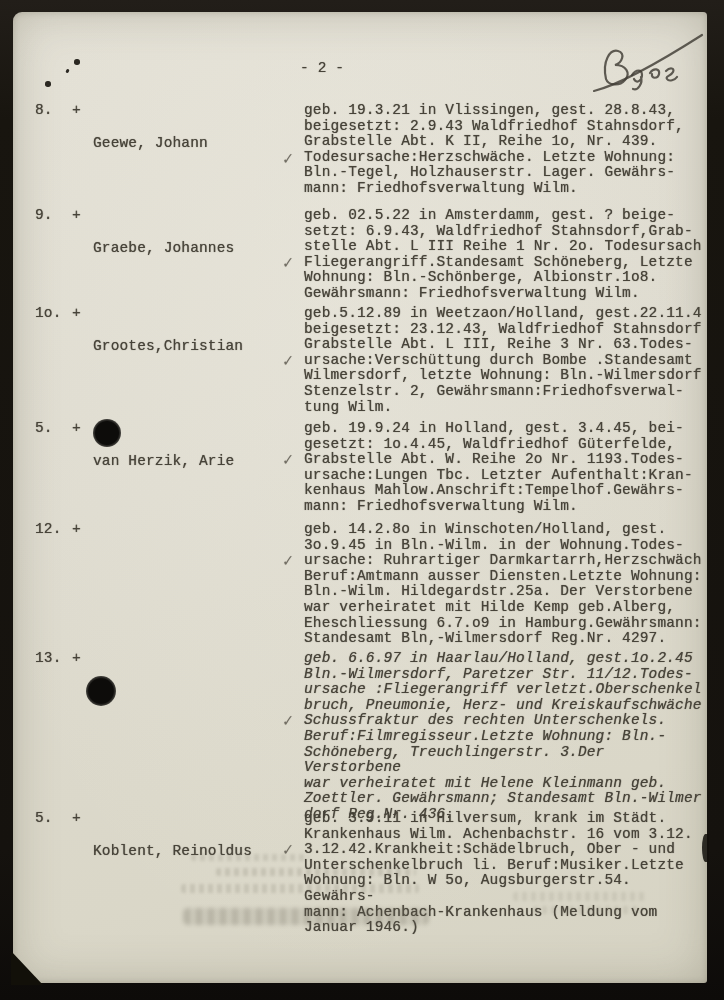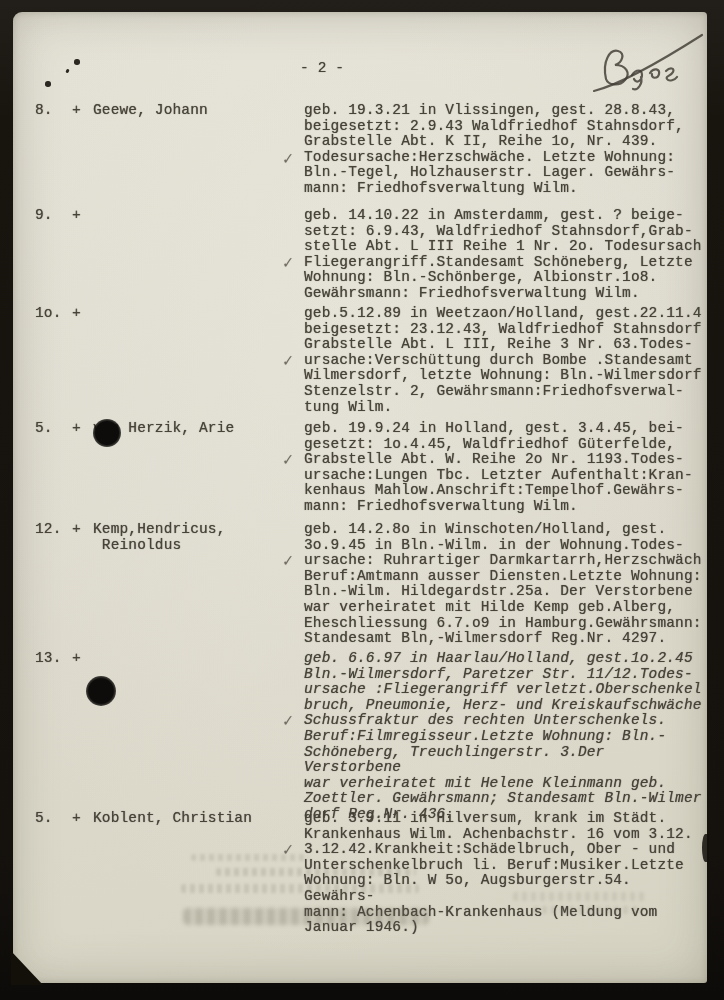--- a/index.html
+++ b/index.html
@@ -17,21 +17,21 @@
     box-shadow:inset 0 0 46px rgba(95,88,70,.28), inset 0 0 6px rgba(80,74,60,.25);
   }
   .tw{
     position:absolute;
     font-size:14.4px;line-height:15.6px;letter-spacing:.2px;
     color:#474339;white-space:pre-wrap;
     text-shadow:0 0 1px rgba(71,67,57,.65), .4px .4px 0 rgba(71,67,57,.25);
   }
   .entry-num{left:22px;width:40px;}
   .entry-plus{left:59px;width:16px;}
-  .entry-name{left:80px;width:200px;}
+  .entry-name{left:80px;width:200px;margin-top:33px;}
   .entry-details{left:291px;width:402px;}
   .check{
     position:absolute;left:270px;width:16px;height:18px;
     font-size:16px;color:#5e5a50;opacity:.85;
     transform:rotate(-10deg) skewX(-12deg);
     text-shadow:0 0 1px rgba(94,90,80,.5);
   }
   .hole{
     position:absolute;border-radius:50%;
     background:radial-gradient(circle,#0d0c0a 58%,rgba(13,12,10,.65) 74%,rgba(13,12,10,0) 82%);
@@ -84,30 +84,32 @@
   <div class="tw entry-details" style="top:91px;">geb. 19.3.21 in Vlissingen, gest. 28.8.43,
 beigesetzt: 2.9.43 Waldfriedhof Stahnsdorf,
 Grabstelle Abt. K II, Reihe 1o, Nr. 439.
 Todesursache:Herzschwäche. Letzte Wohnung:
 Bln.-Tegel, Holzhauserstr. Lager. Gewährs-
 mann: Friedhofsverwaltung Wilm.</div>
   <div class="check" style="top:136px;">✓</div>
 
   <div class="tw entry-num" style="top:196px;">9.</div>
   <div class="tw entry-plus" style="top:196px;">+</div>
-  <div class="tw entry-details" style="top:196px;">geb. 14.10.22 in Amsterdamm, gest. ? beige-
+  <div class="tw entry-name" style="top:196px;">Graebe, Johannes</div>
+  <div class="tw entry-details" style="top:196px;">geb. 02.5.22 in Amsterdamm, gest. ? beige-
 setzt: 6.9.43, Waldfriedhof Stahnsdorf,Grab-
 stelle Abt. L III Reihe 1 Nr. 2o. Todesursach
 Fliegerangriff.Standesamt Schöneberg, Letzte
 Wohnung: Bln.-Schönberge, Albionstr.1o8.
 Gewährsmann: Friedhofsverwaltung Wilm.</div>
   <div class="check" style="top:240px;">✓</div>
 
   <div class="tw entry-num" style="top:294px;">1o.</div>
   <div class="tw entry-plus" style="top:294px;">+</div>
+  <div class="tw entry-name" style="top:294px;">Grootes,Christian</div>
   <div class="tw entry-details" style="top:294px;">geb.5.12.89 in Weetzaon/Holland, gest.22.11.4
 beigesetzt: 23.12.43, Waldfriedhof Stahnsdorf
 Grabstelle Abt. L III, Reihe 3 Nr. 63.Todes-
 ursache:Verschüttung durch Bombe .Standesamt
 Wilmersdorf, letzte Wohnung: Bln.-Wilmersdorf
 Stenzelstr. 2, Gewährsmann:Friedhofsverwal-
 tung Wilm.</div>
   <div class="check" style="top:338px;">✓</div>
 
   <div class="tw entry-num" style="top:409px;">5.</div>
@@ -116,22 +118,20 @@
   <div class="tw entry-details" style="top:409px;">geb. 19.9.24 in Holland, gest. 3.4.45, bei-
 gesetzt: 1o.4.45, Waldfriedhof Güterfelde,
 Grabstelle Abt. W. Reihe 2o Nr. 1193.Todes-
 ursache:Lungen Tbc. Letzter Aufenthalt:Kran-
 kenhaus Mahlow.Anschrift:Tempelhof.Gewährs-
 mann: Friedhofsverwaltung Wilm.</div>
   <div class="check" style="top:437px;">✓</div>
 
   <div class="tw entry-num" style="top:510px;">12.</div>
   <div class="tw entry-plus" style="top:510px;">+</div>
-  <div class="tw entry-name" style="top:510px;">Kemp,Hendricus,
- Reinoldus</div>
   <div class="tw entry-details" style="top:510px;">geb. 14.2.8o in Winschoten/Holland, gest.
 3o.9.45 in Bln.-Wilm. in der Wohnung.Todes-
 ursache: Ruhrartiger Darmkartarrh,Herzschwäch
 Beruf:Amtmann ausser Diensten.Letzte Wohnung:
 Bln.-Wilm. Hildegardstr.25a. Der Verstorbene
 war verheiratet mit Hilde Kemp geb.Alberg,
 Eheschliessung 6.7.o9 in Hamburg.Gewährsmann:
 Standesamt Bln,-Wilmersdorf Reg.Nr. 4297.</div>
   <div class="check" style="top:538px;">✓</div>
 
@@ -144,21 +144,21 @@
 Schussfraktur des rechten Unterschenkels.
 Beruf:Filmregisseur.Letzte Wohnung: Bln.-
 Schöneberg, Treuchlingerstr. 3.Der Verstorbene
 war verheiratet mit Helene Kleinmann geb.
 Zoettler. Gewährsmann; Standesamt Bln.-Wilmer
 dorf Reg.Nr. 436.</div>
   <div class="check" style="top:698px;">✓</div>
 
   <div class="tw entry-num" style="top:799px;">5.</div>
   <div class="tw entry-plus" style="top:799px;">+</div>
-  <div class="tw entry-name" style="top:799px;">Koblent, Christian</div>
+  <div class="tw entry-name" style="top:799px;">Koblent, Reinoldus</div>
   <div class="tw entry-details" style="top:799px;">geb. 3.9.11 in Hilversum, krank im Städt.
 Krankenhaus Wilm. Achenbachstr. 16 vom 3.12.
 3.12.42.Krankheit:Schädelbruch, Ober - und
 Unterschenkelbruch li. Beruf:Musiker.Letzte
 Wohnung: Bln. W 5o, Augsburgerstr.54. Gewährs-
 mann: Achenbach-Krankenhaus (Meldung vom
 Januar 1946.)</div>
   <div class="check" style="top:827px;">✓</div>
 
   <div class="hole" style="left:80px;top:407px;width:28px;height:28px;"></div>

